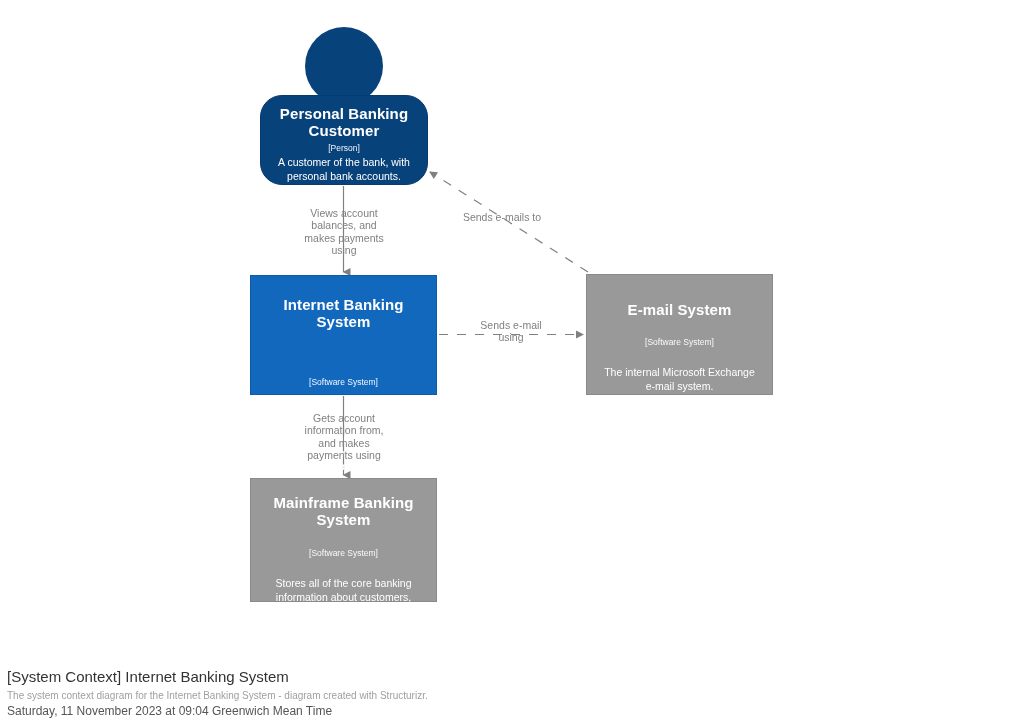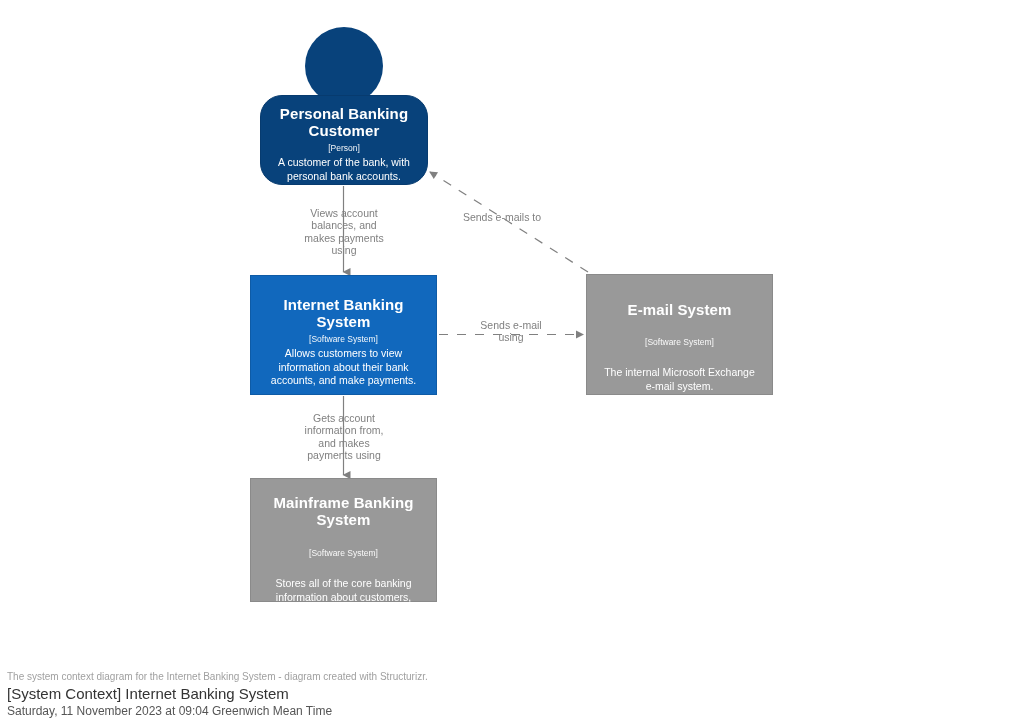--- a/index.html
+++ b/index.html
@@ -118,20 +118,21 @@
     border: 1px solid #8a8a8a;
     gap: 16px;
   }
 
   #node-internet-banking {
     left: 250px;
     top: 275px;
     width: 187px;
     height: 120px;
     padding: 20px 10px 0 10px;
+    gap: 43px;
   }
   #node-email {
     left: 586px;
     top: 274px;
     width: 187px;
     height: 121px;
     padding: 26px 12px 0 12px;
   }
   #node-mainframe {
     left: 250px;
@@ -267,18 +268,18 @@
 information from,
 and makes
 payments using</div>
 
   <div class="edge-label" id="label-sends-email-using">Sends e-mail
 using</div>
 
   <div class="edge-label" id="label-sends-emails-to">Sends e-mails to</div>
 
   <div id="footer">
+    <div id="footer-title">[System Context] Internet Banking System</div>
     <div id="footer-sub">The system context diagram for the Internet Banking System - diagram created with Structurizr.</div>
-    <div id="footer-title">[System Context] Internet Banking System</div>
     <div id="footer-date">Saturday, 11 November 2023 at 09:04 Greenwich Mean Time</div>
   </div>
 
 </div>
 
 </body></html>

